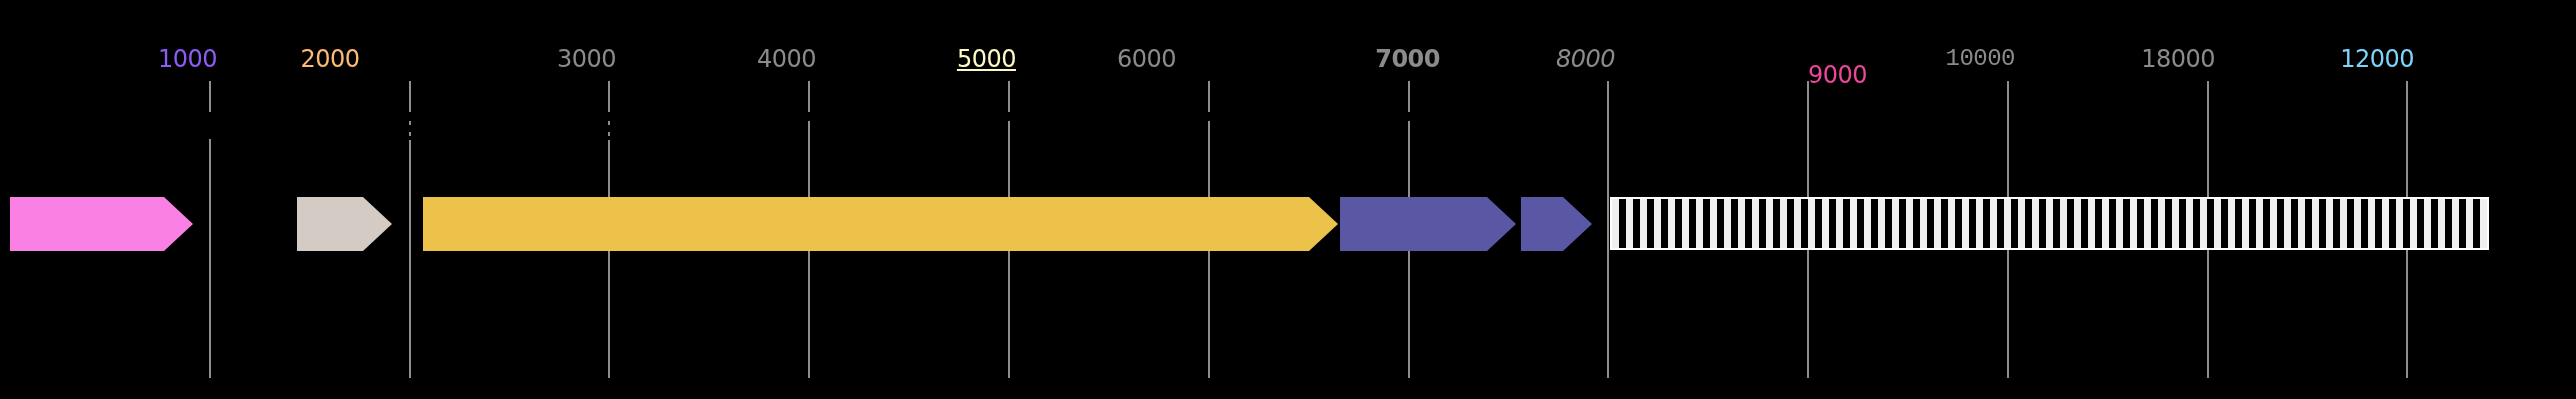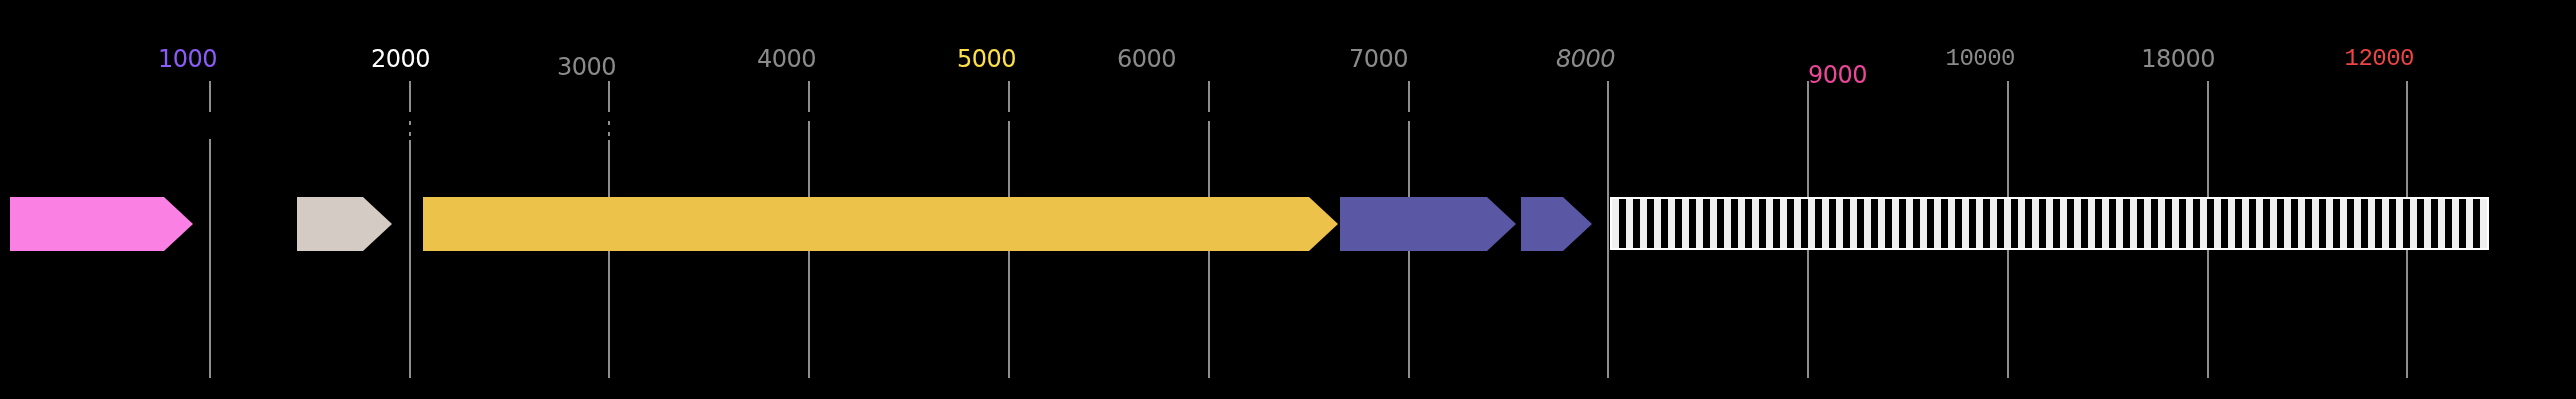--- a/index.html
+++ b/index.html
@@ -70,31 +70,31 @@
       <div class="gridline" style="left: 1208px; background: rgb(142, 142, 142);"></div>
       <div class="gridline" style="left: 1408px; background: rgb(142, 142, 142);"></div>
       <div class="gridline" style="left: 1607px; background: rgb(142, 142, 142);"></div>
       <div class="gridline" style="left: 1807px; background: rgb(142, 142, 142);"></div>
       <div class="gridline" style="left: 2007px; background: rgb(142, 142, 142);"></div>
       <div class="gridline" style="left: 2207px; background: rgb(142, 142, 142);"></div>
       <div class="gridline" style="left: 2406px; background: rgb(142, 142, 142);"></div>
     </div>
   <div id="labels">
       <div class="tick-label" style="left: 77px; color: #8b5cf6;">1000</div>
-      <div class="tick-label" style="left: 290px; color: #ffffff;">2000</div>
-      <div class="tick-label" style="left: 476px; color: rgb(139, 139, 139); margin-top: 8px;">3000</div>
+      <div class="tick-label" style="left: 260px; color: #fdba74; text-align: center;">2000</div>
+      <div class="tick-label" style="left: 476px; color: rgb(139, 139, 139);">3000</div>
       <div class="tick-label" style="left: 676px; color: rgb(139, 139, 139); text-align: right;">4000</div>
-      <div class="tick-label" style="left: 876px; color: #fde047;">5000</div>
+      <div class="tick-label" style="left: 876px; color: #fef9c3; text-decoration: underline;">5000</div>
       <div class="tick-label" style="left: 1036px; color: rgb(139, 139, 139);">6000</div>
-      <div class="tick-label" style="left: 1268px; color: rgb(139, 139, 139);">7000</div>
+      <div class="tick-label" style="left: 1300px; color: rgb(139, 139, 139); font-weight: bold;">7000</div>
       <div class="tick-label" style="left: 1475px; color: rgb(139, 139, 139); font-style: italic;">8000</div>
       <div class="tick-label" style="left: 1727px; color: #ec4899; margin-top: 16px;">9000</div>
       <div class="tick-label" style="left: 1875px; color: rgb(139, 139, 139); font-family: Liberation Mono, monospace;">10000</div>
       <div class="tick-label" style="left: 2075px; color: rgb(139, 139, 139);">18000</div>
-      <div class="tick-label" style="left: 2274px; color: #ef4444; font-family: Liberation Mono, monospace;">12000</div>
+      <div class="tick-label" style="left: 2274px; color: #7dd3fc;">12000</div>
     </div>
   <div id="notches">
       <div class="notch" style="left: 208px; top: 112px; height: 28px;">
         <div class="seg" style="top: 0px; height: 27px;"></div>
       </div>
       <div class="notch" style="left: 408px; top: 112px; height: 28px;">
         <div class="seg" style="top: 0px; height: 9px;"></div>
         <div class="seg" style="top: 13px; height: 7px;"></div>
         <div class="seg" style="top: 24px; height: 4px;"></div>
       </div>

